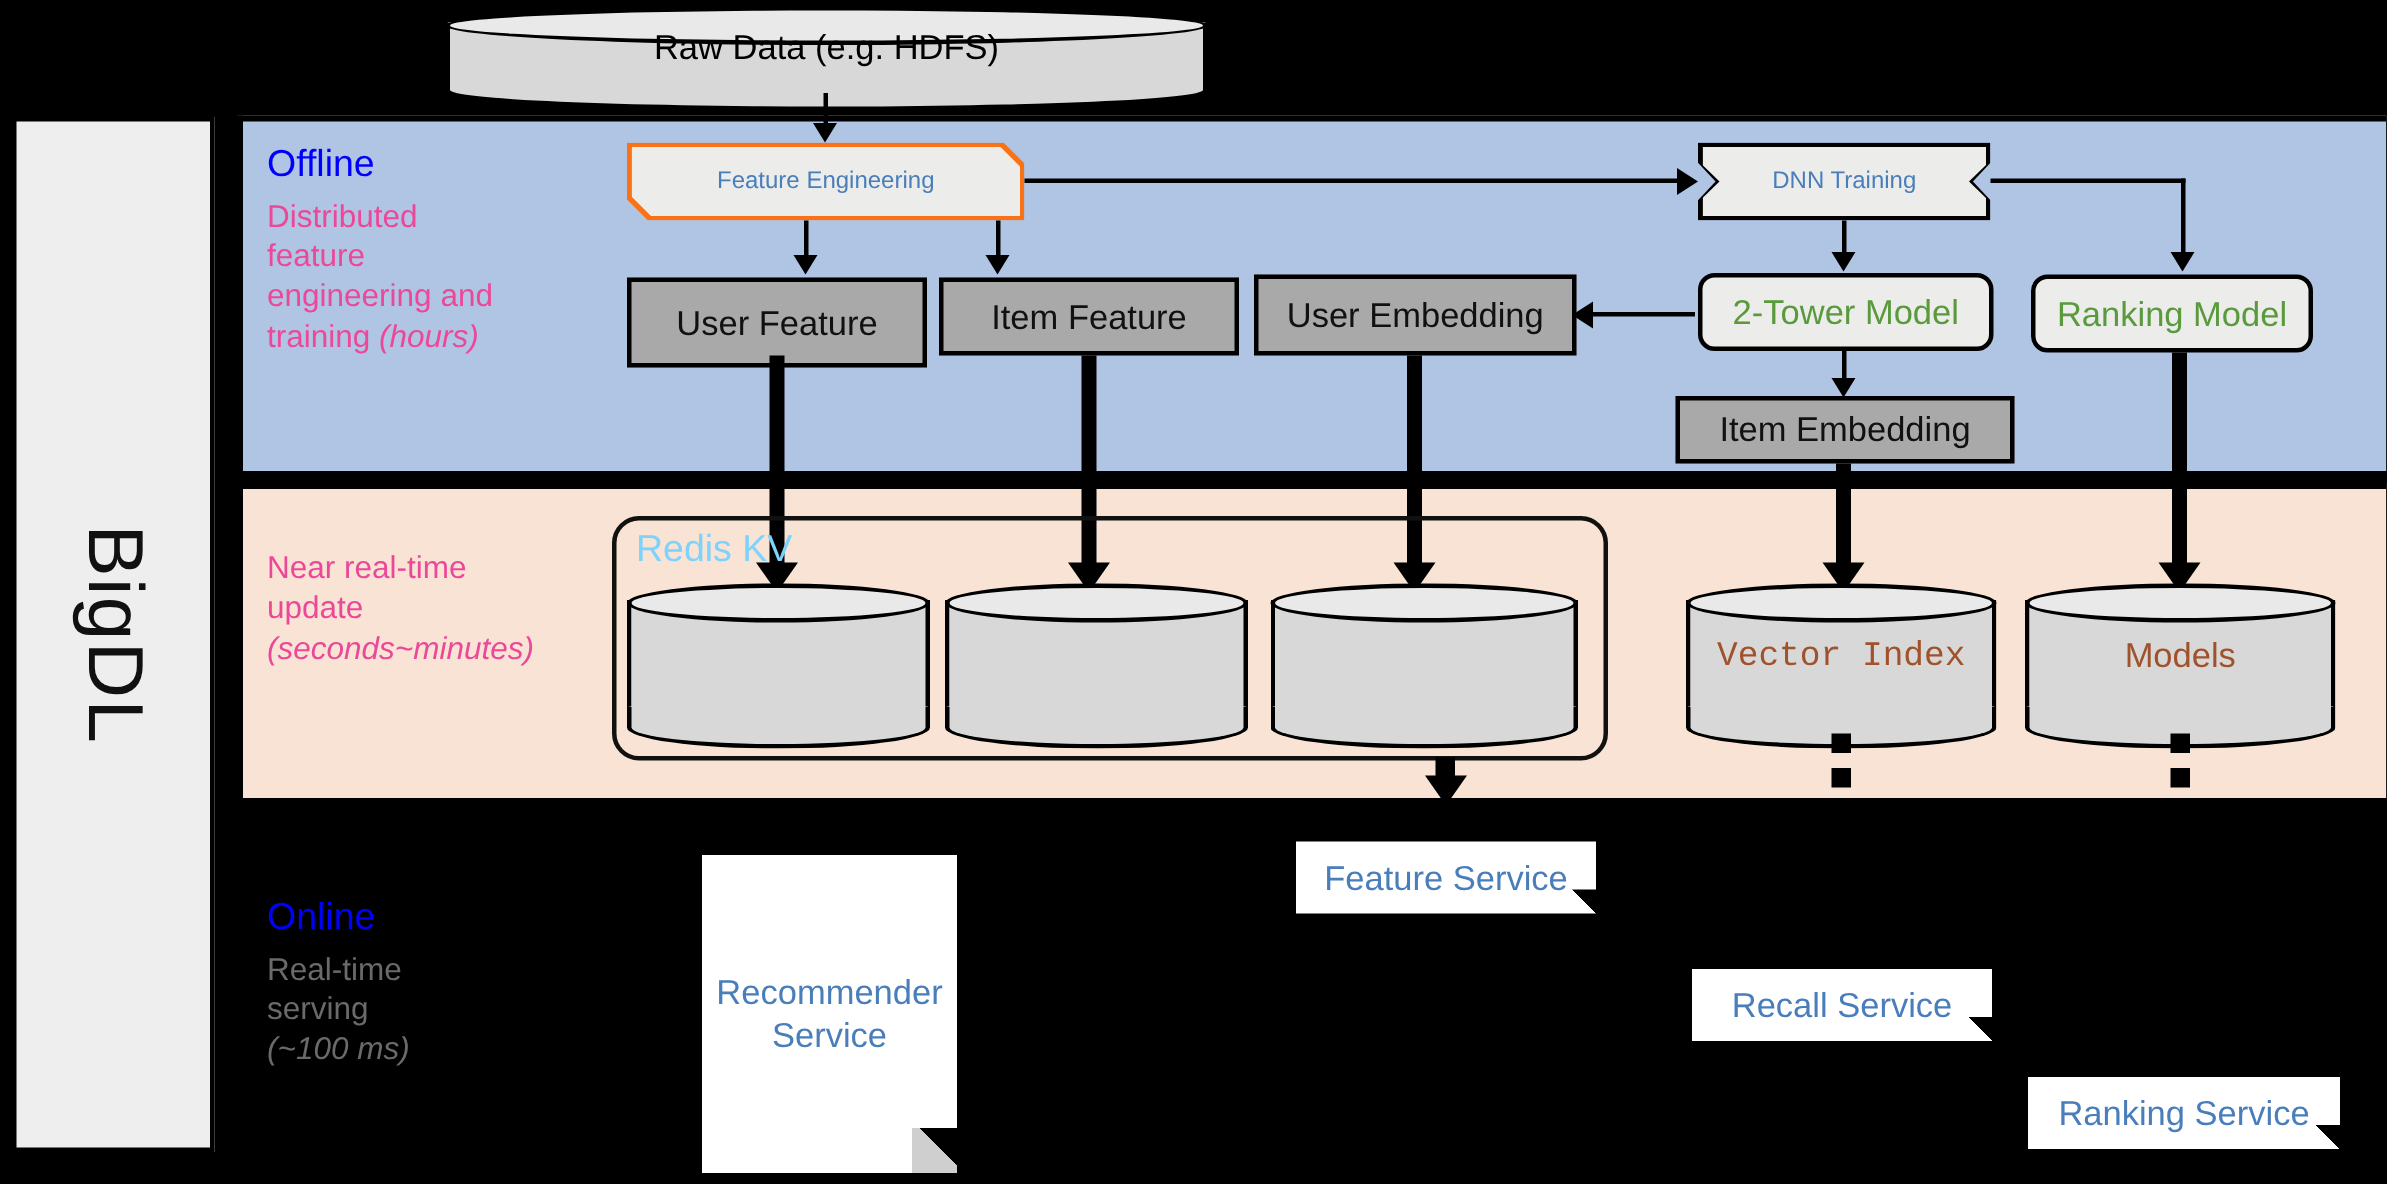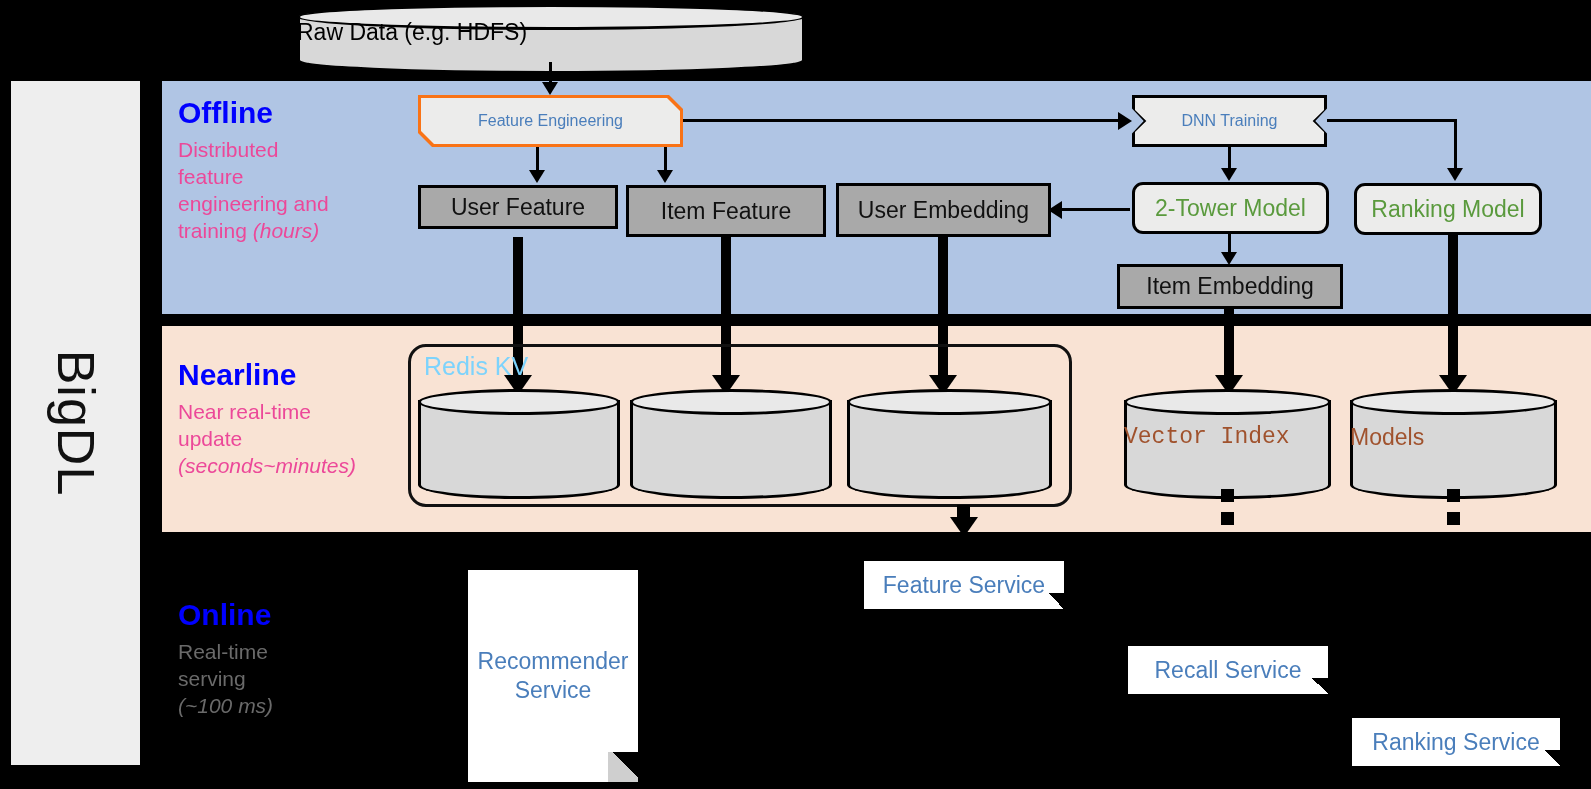--- a/index.html
+++ b/index.html
@@ -17,21 +17,21 @@
 
   
   #bigdl{left:8px;top:78px;width:135px;height:690px;background:#eeeeee;
          border:3px solid #000;box-sizing:border-box;}
   #bigdl-label{position:absolute;left:50%;top:50%;
        transform:translate(-50%,-50%) rotate(90deg);
        white-space:nowrap;font-size:52px;color:#111;letter-spacing:1px;
        font-family:"Liberation Sans",sans-serif;}
 
   
-  .band-title{font-size:30px;color:#0000ff;font-weight:700;line-height:1.1;}
+  .band-title{font-size:25px;color:#0000ff;font-weight:400;line-height:1.1;}
   .band-sub{font-size:21px;color:#ec4899;line-height:1.28;margin-top:8px;}
   .band-sub i{font-style:italic;}
   #lbl-offline{left:178px;top:96px;width:215px;}
   #lbl-nearline{left:178px;top:358px;width:235px;}
   #lbl-online{left:178px;top:598px;width:215px;}
   #lbl-online .band-title{color:#0000ff;}
   #lbl-online .band-sub{color:#6a6a6a;}
 
   
   .box{box-sizing:border-box;display:flex;align-items:center;justify-content:center;
@@ -62,21 +62,21 @@
   .cyl{position:absolute;}
   .cyl .body{position:absolute;left:0;right:0;top:11px;bottom:0;
       background:#d8d8d8;border:3px solid #000;border-radius:0 0 50%/0 0 14px 14px;
       box-sizing:border-box;border-top:none;}
   .cyl .top{position:absolute;left:0;right:0;top:0;height:26px;
       background:#e9e9e9;border:3px solid #000;border-radius:50%;box-sizing:border-box;}
   .cyl .cap{position:absolute;left:0;right:0;bottom:-14px;height:28px;
       border:3px solid #000;border-top:none;border-radius:0 0 50% 50%;
       background:#d8d8d8;box-sizing:border-box;}
   .cyl .lbl{position:absolute;left:0;right:0;top:50%;transform:translateY(-50%);
-      text-align:left;font-size:23px;}
+      text-align:center;font-size:23px;}
 
   
   #redis-box{left:408px;top:344px;width:664px;height:163px;
      border:3px solid #111;border-radius:18px;box-sizing:border-box;background:transparent;}
   #redis-label{left:424px;top:352px;font-size:25px;color:#7dd3fc;}
 
   
   .doc{background:#fff;position:absolute;box-sizing:border-box;
        display:flex;align-items:center;justify-content:center;text-align:center;
        font-size:23px;color:#4a7ebb;line-height:1.25;}
@@ -117,21 +117,20 @@
     <div class="band-title">Offline</div>
     <div class="band-sub">
       <span>Distributed</span><br>
       <span>feature</span><br>
       <span>engineering and</span><br>
       <span>training </span><i>(hours)</i>
     </div>
   </div>
 
   <div class="abs" id="lbl-nearline">
-    <div class="band-title">Nearline</div>
     <div class="band-sub">
       <span>Near real-time</span><br>
       <span>update</span><br>
       <i>(seconds~minutes)</i>
     </div>
   </div>
 
   <div class="abs" id="lbl-online">
     <div class="band-title">Online</div>
     <div class="band-sub">
@@ -172,21 +171,21 @@
   <div class="ln thin-v" style="left:664px;top:147px;height:25px;"></div>
   <div class="arw-dn-thin" style="left:657px;top:170px;"></div>
 
   <div class="ln thin-v" style="left:1228px;top:147px;height:24px;"></div>
   <div class="arw-dn-thin" style="left:1221px;top:168px;"></div>
 
   <div class="ln thin-h" style="left:1327px;top:119px;width:130px;"></div>
   <div class="ln thin-v" style="left:1454px;top:119px;height:52px;"></div>
   <div class="arw-dn-thin" style="left:1447px;top:168px;"></div>
 
-  <div class="abs box gray-box" style="left:418px;top:185px;width:200px;height:44px;">
+  <div class="abs box gray-box" style="left:418px;top:185px;width:200px;height:60px;">
     <span>User Feature</span>
   </div>
   <div class="abs box gray-box" style="left:626px;top:185px;width:200px;height:52px;justify-content:center;">
     <span>Item Feature</span>
   </div>
   <div class="abs box gray-box" style="left:836px;top:183px;width:215px;height:54px;">
     <span>User Embedding</span>
   </div>
 
   <div class="ln thin-h" style="left:1060px;top:208px;width:70px;"></div>

